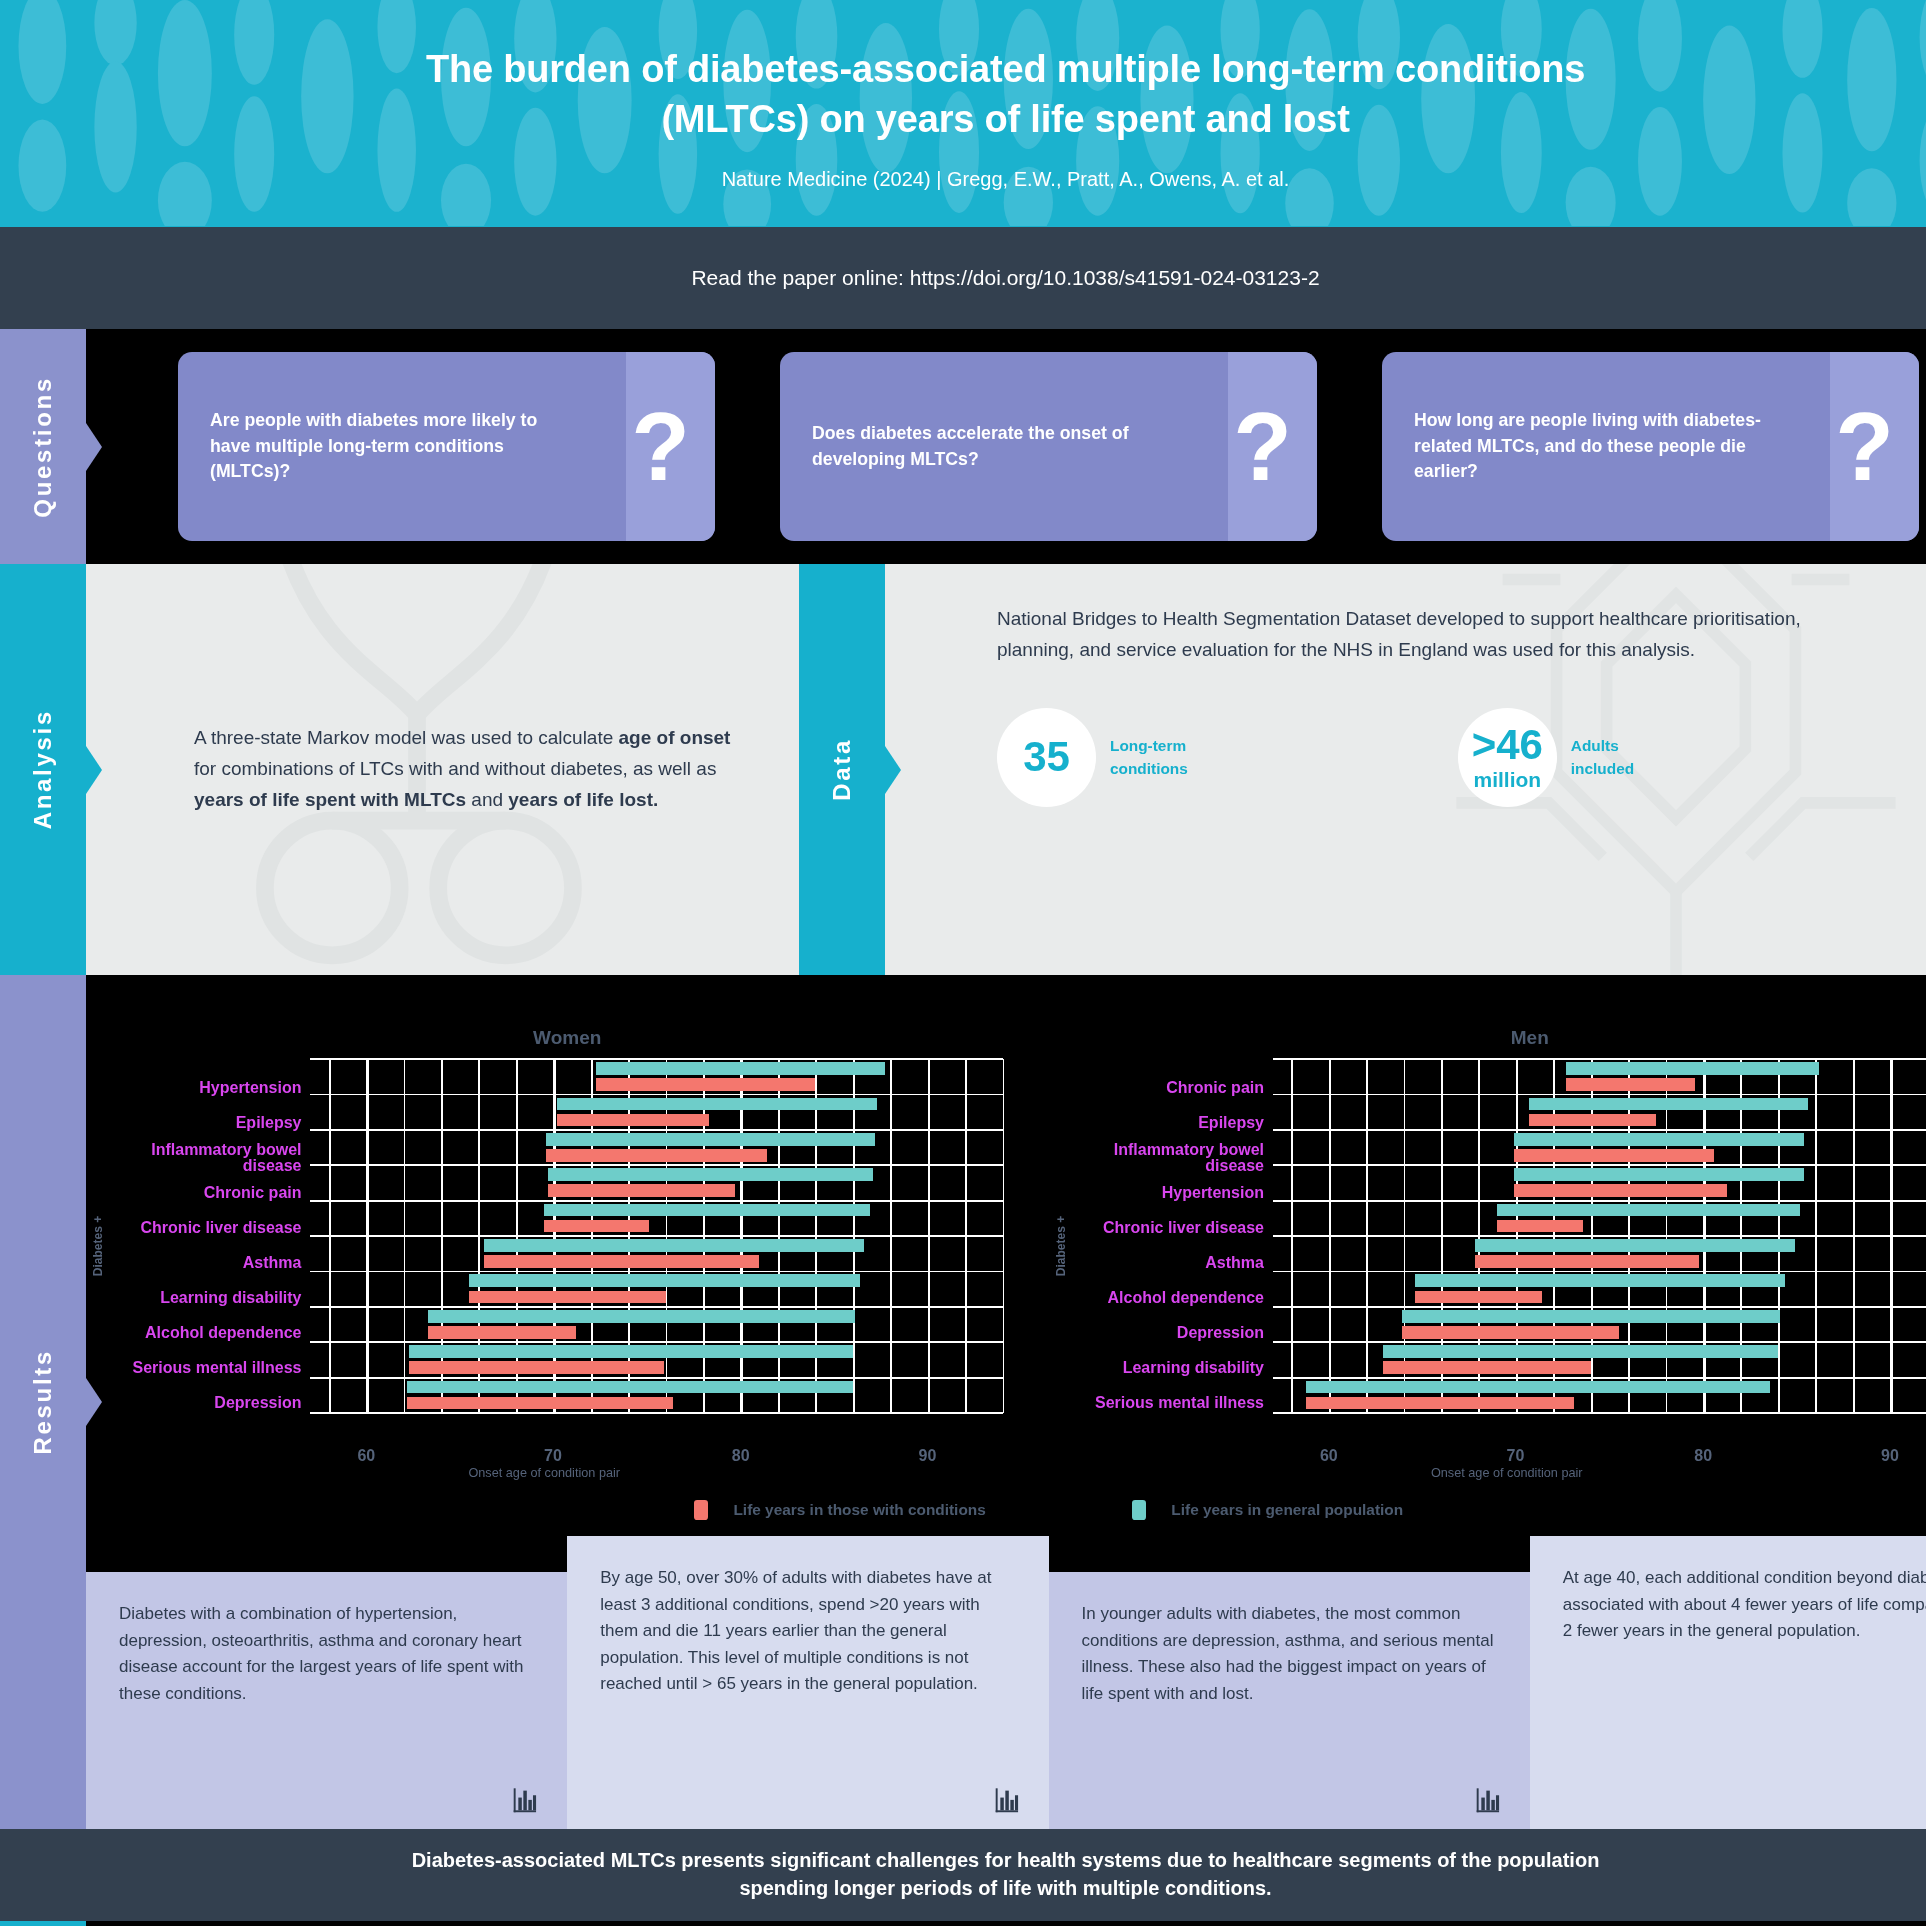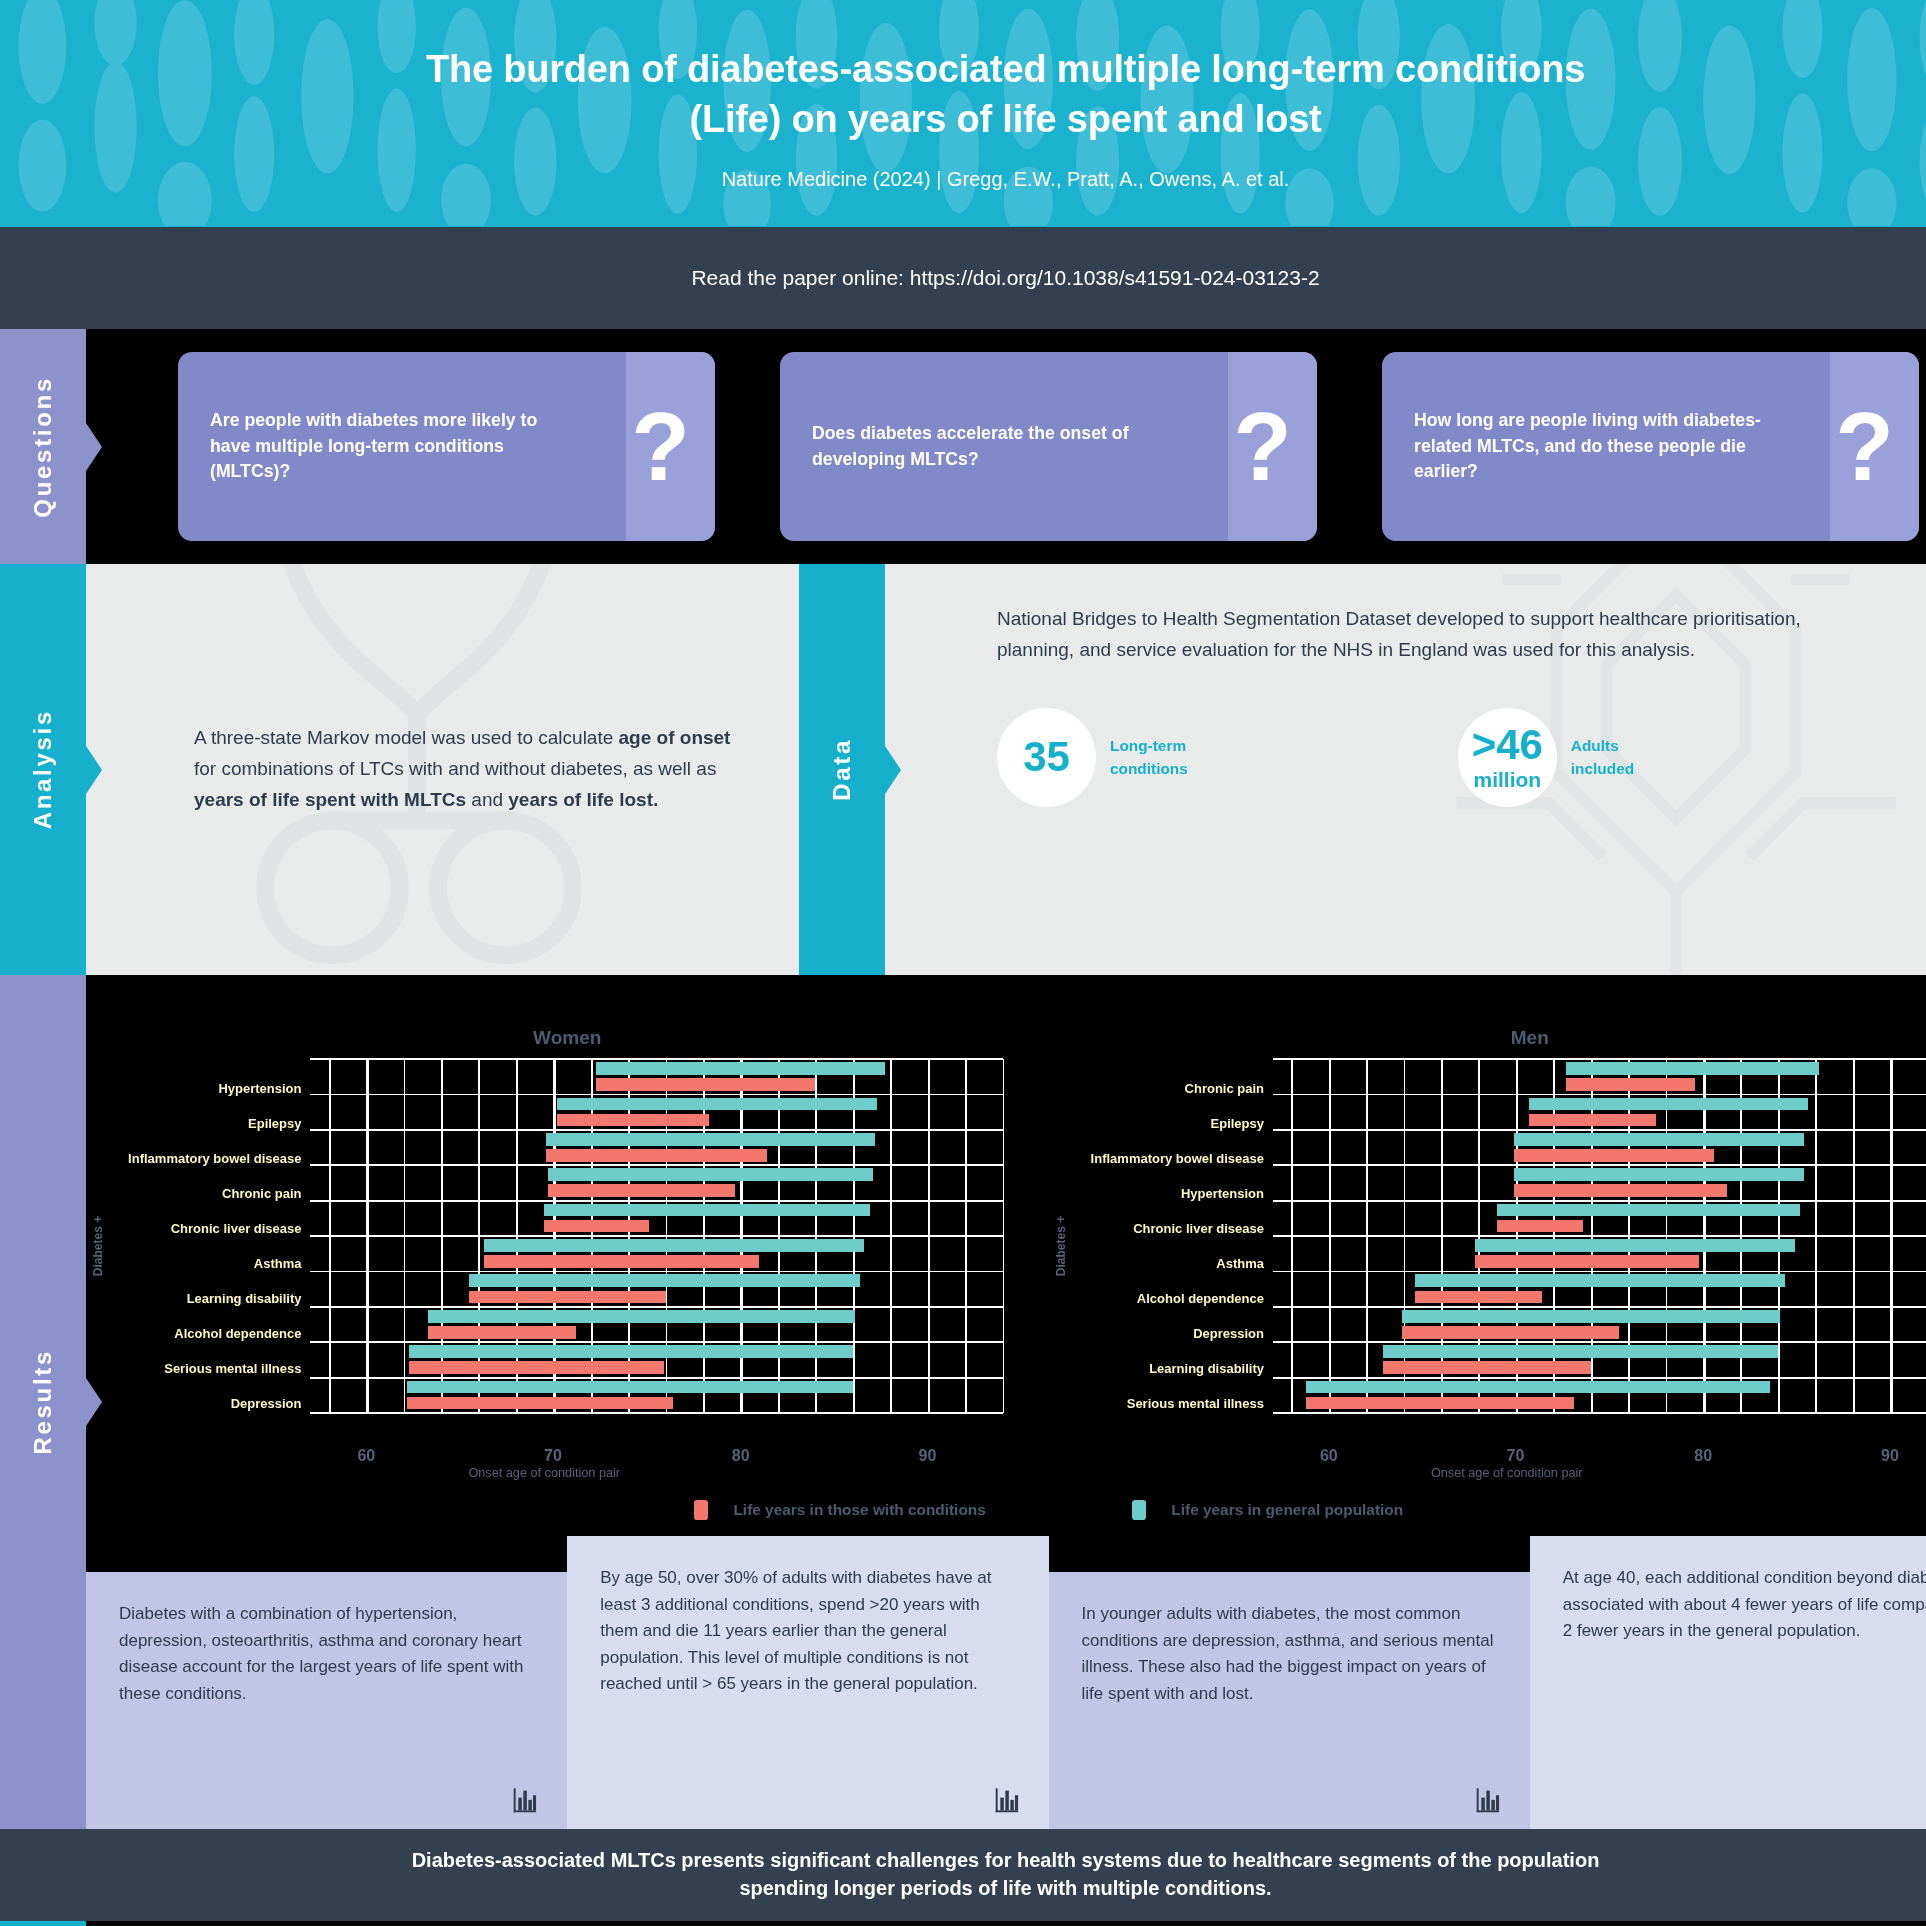--- a/index.html
+++ b/index.html
@@ -219,22 +219,22 @@
     white-space: nowrap;
   }
   .cat-labels {
     width: 200px;
     display: flex; flex-direction: column;
     justify-content: space-between;
     padding: 11.6px 0;
   }
   .cat-label {
     text-align: right;
-    font-size: 13px; font-weight: bold;
-    color: #fef9c3;
+    font-size: 16px; font-weight: bold;
+    color: #d946ef;
     padding-right: 8.5px;
     line-height: 1;
     height: 35px;
     display: flex; align-items: center; justify-content: flex-end;
   }
   .plot {
     flex: 1;
     position: relative;
     height: 354px;
     margin-right: 46px;
@@ -385,21 +385,21 @@
       <ellipse cx="4680" cy="77" rx="52" ry="125"></ellipse>
         <ellipse cx="4680" cy="397" rx="52" ry="155"></ellipse>
       <ellipse cx="4860" cy="207" rx="64" ry="186"></ellipse>
         <ellipse cx="4860" cy="527" rx="64" ry="90"></ellipse>
       <ellipse cx="5040" cy="97" rx="56" ry="137"></ellipse>
         <ellipse cx="5040" cy="417" rx="56" ry="143"></ellipse>
       <ellipse cx="5200" cy="257" rx="60" ry="190"></ellipse>
     </g>
   </svg>
   <div class="header-inner">
-    <div class="title">The burden of diabetes-associated multiple long-term conditions (Life) on years of life spent and lost</div>
+    <div class="title">The burden of diabetes-associated multiple long-term conditions (MLTCs) on years of life spent and lost</div>
     <div class="subtitle">Nature Medicine (2024) | Gregg, E.W., Pratt, A., Owens, A. et al.</div>
   </div>
 </div>
 
 <div class="doi-bar">
   <span class="doi-text">Read the paper online: https://doi.org/10.1038/s41591-024-03123-2</span>
 </div>
 
 <div class="section">
   <div class="tab tab-purple">

